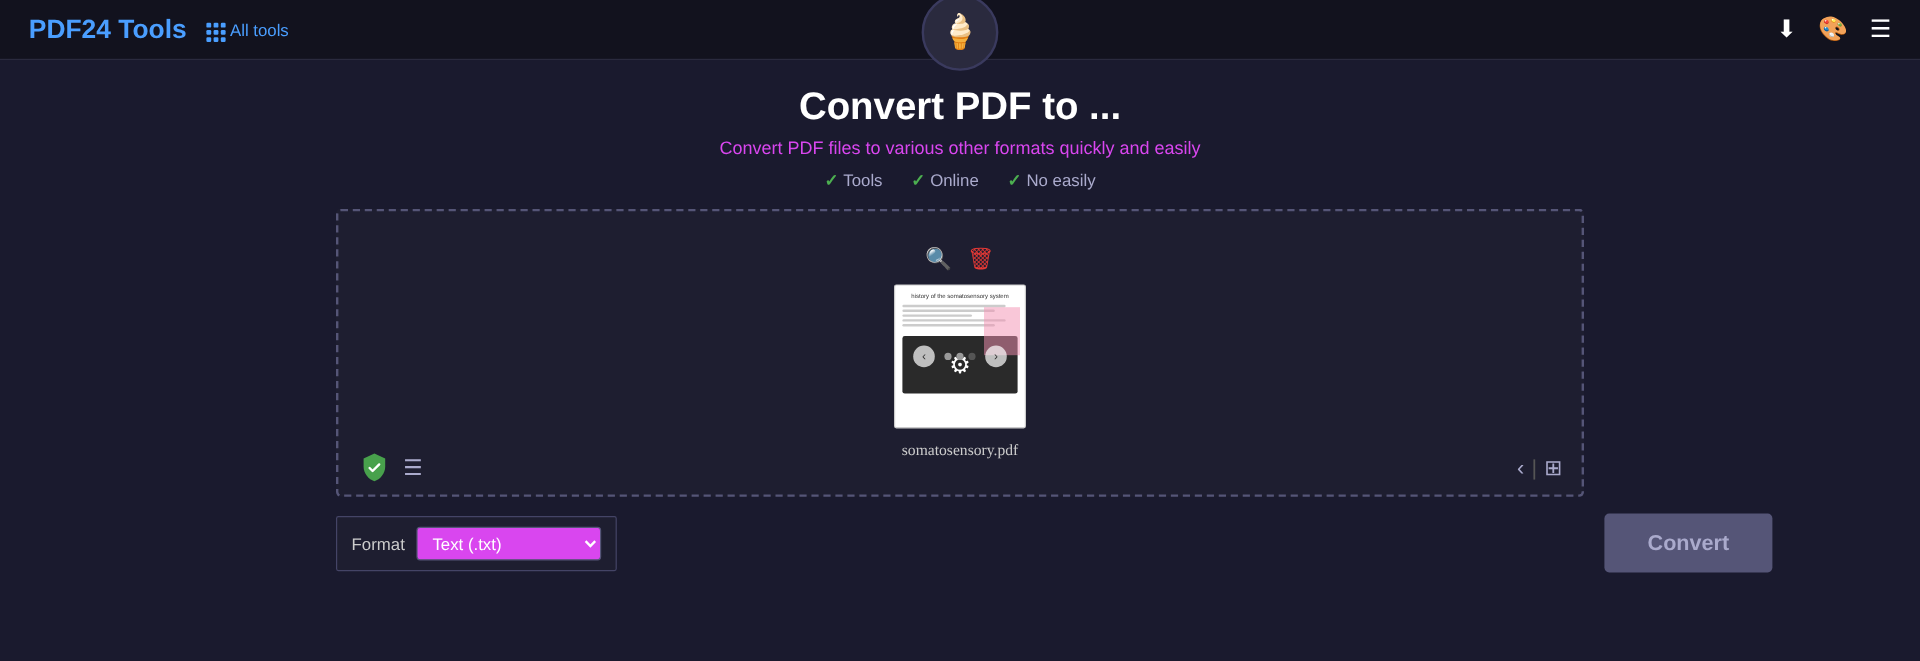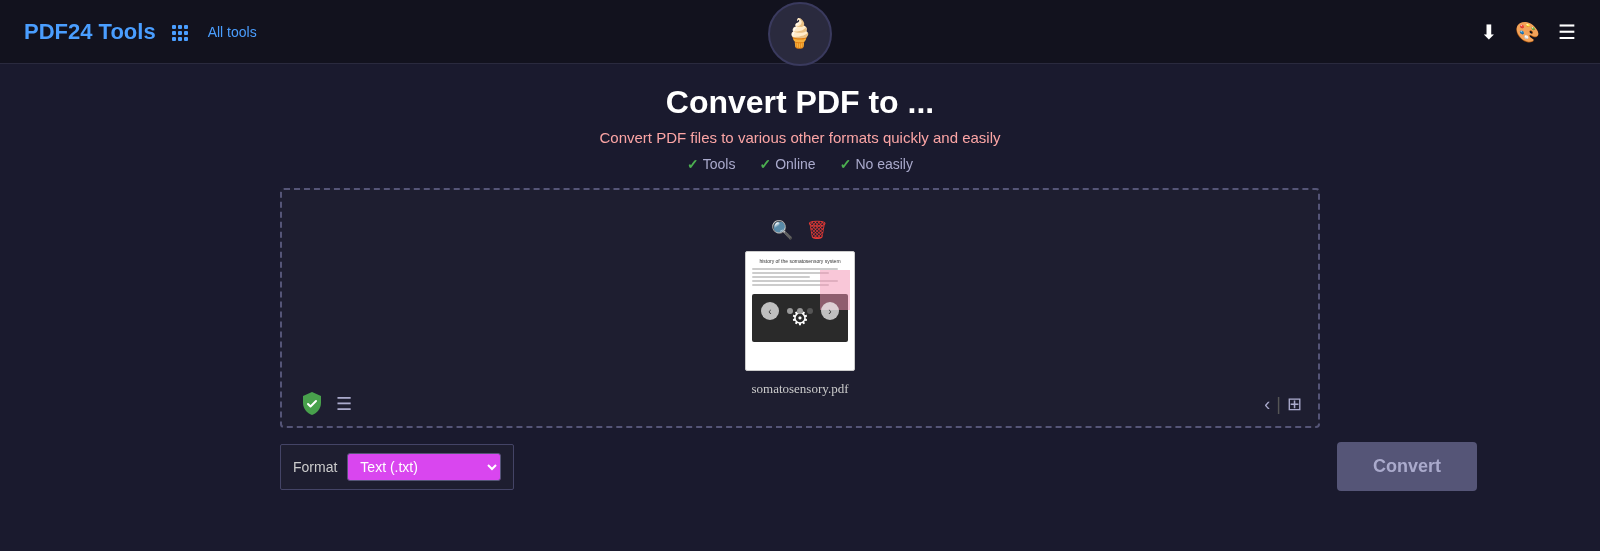--- a/index.html
+++ b/index.html
@@ -10,39 +10,39 @@
       font-family: Arial, sans-serif;
       color: #ffffff;
       overflow: hidden;
     }
 
     
     .header {
       display: flex;
       align-items: center;
       padding: 0 24px;
-      height: 64px;
+      height: 50px;
       background-color: #12121e;
       border-bottom: 1px solid #2a2a3e;
       position: relative;
     }
     .header-logo {
       display: flex;
       align-items: center;
       gap: 8px;
     }
     .header-logo-text {
       color: #4a9eff;
       font-size: 22px;
       font-weight: bold;
     }
     .header-all-tools {
       display: flex;
-      align-items: center;
-      gap: 22px;
+      align-items: flex-end;
+      gap: 6px;
       color: #4a9eff;
       font-size: 14px;
       cursor: pointer;
       margin-left: 8px;
     }
     .grid-icon {
       display: inline-grid;
       grid-template-columns: 1fr 1fr 1fr;
       gap: 2px;
       width: 14px;
@@ -98,21 +98,21 @@
 
     .page-title {
       font-size: 32px;
       font-weight: bold;
       color: #ffffff;
       margin-bottom: 8px;
     }
 
     .page-subtitle {
       font-size: 15px;
-      color: #fca5a5;
+      color: #d946ef;
       margin-bottom: 10px;
     }
 
     .feature-badges {
       display: flex;
       gap: 24px;
       font-size: 14px;
       color: #aaaacc;
       margin-bottom: 16px;
     }

